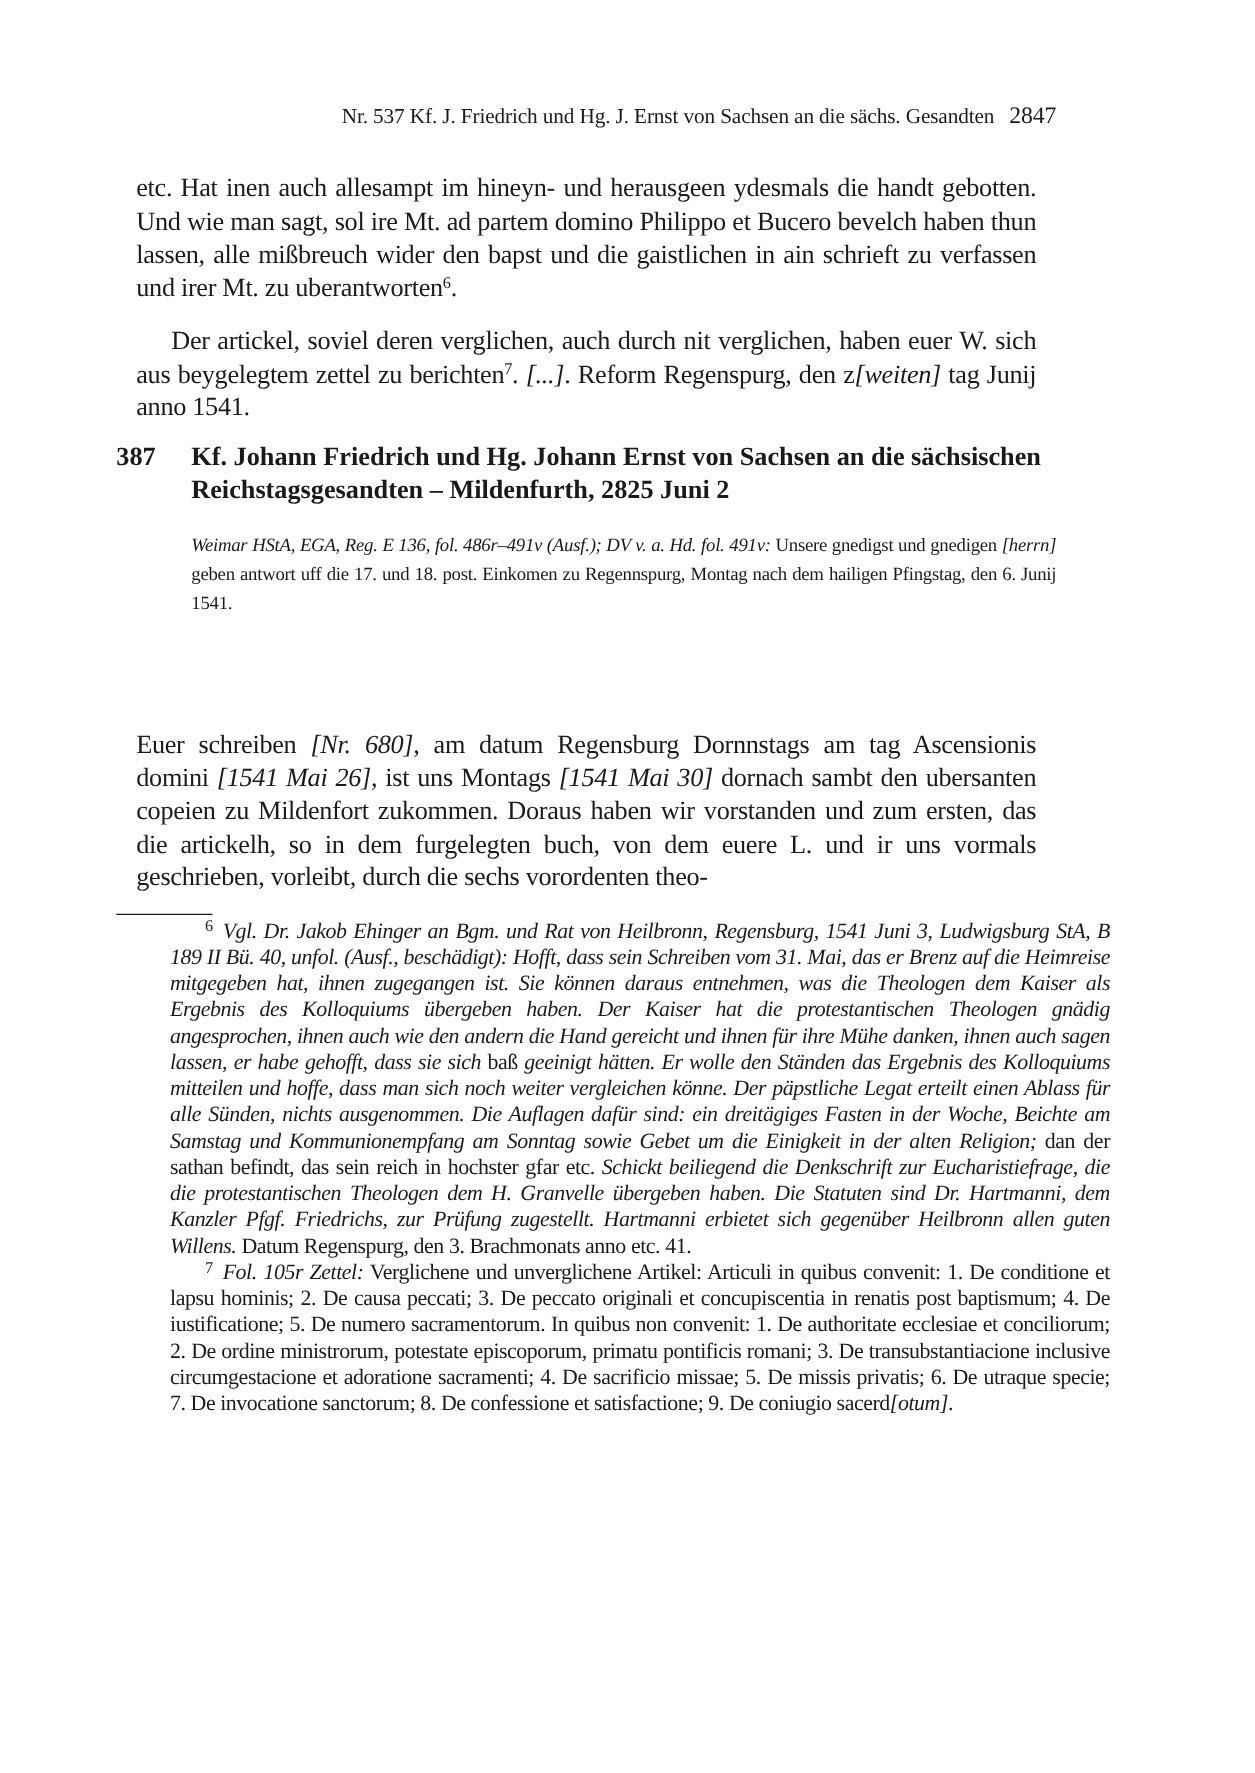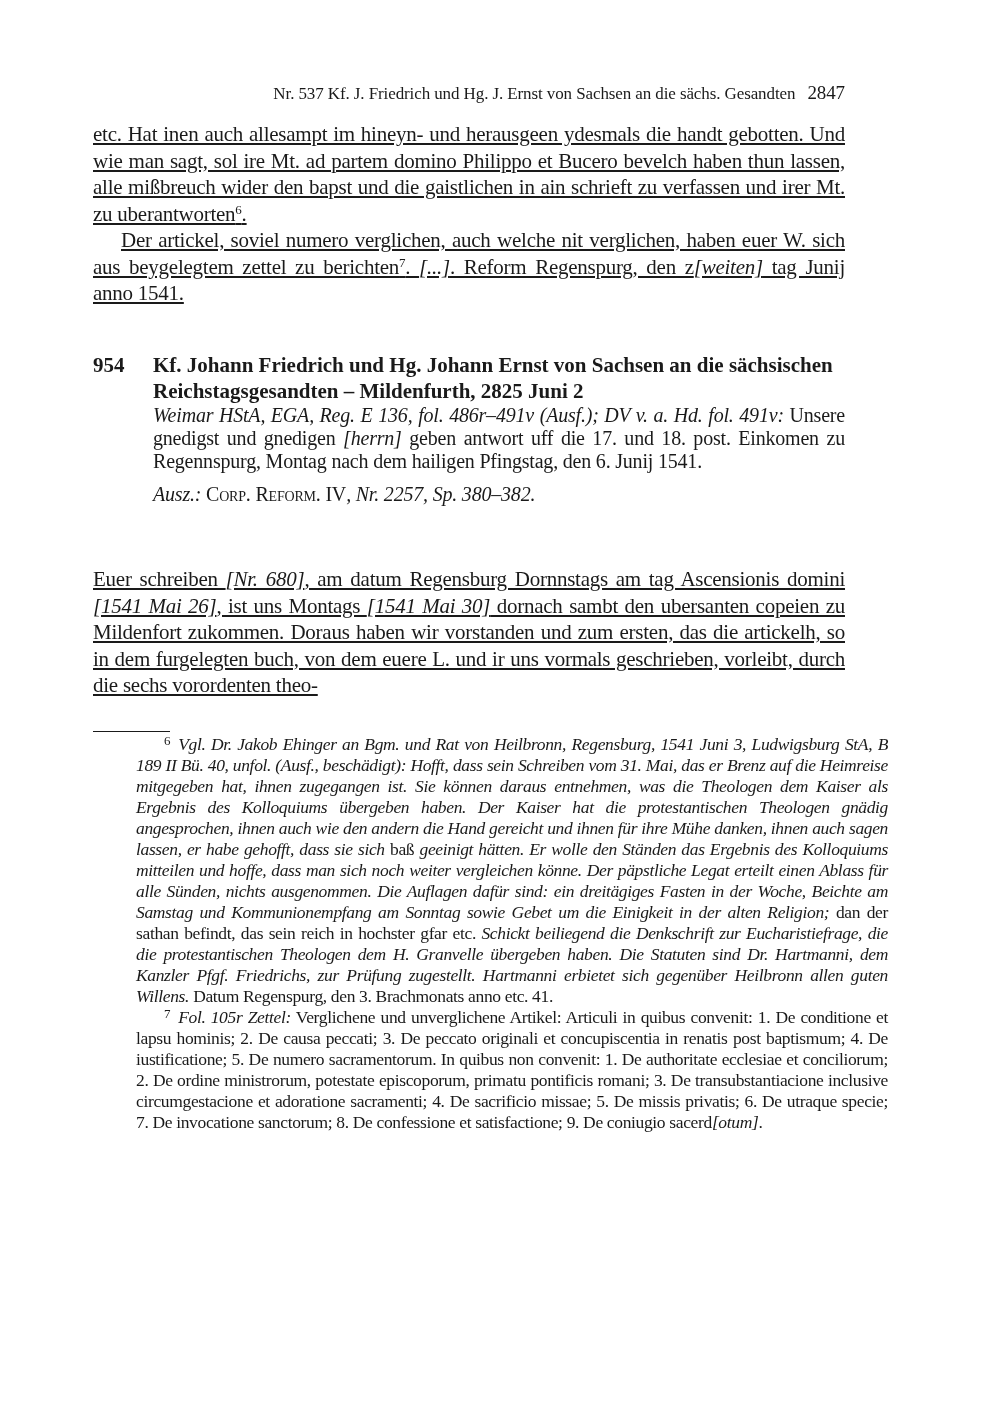--- a/index.html
+++ b/index.html
@@ -11,34 +11,34 @@
     .running-head {
       position: absolute; top: 82px; left: 0; width: 752px;
       font-size: 17px; text-align: right; letter-spacing: -0.1px;
     }
     .running-head .page-no { font-size: 19px; margin-left: 12px; margin-top: 27px; }
     .main-text {
       position: absolute; left: 0; width: 752px;
       font-size: 21px; line-height: 26.5px; text-align: justify;
       letter-spacing: -0.25px;
     }
-    .main-text p { margin: 0; text-decoration: underline; }
+    .main-text p { margin: 16px; }
     .main-text p.indent { text-indent: 28px; }
     .main-text sup { font-size: 13px; vertical-align: 7px; line-height: 0; }
     i, em { font-style: italic; }
     .doc-heading {
       position: absolute; top: 352px; left: 0; width: 752px;
       font-size: 21px; line-height: 26px; font-weight: bold;
       display: flex;
     }
     .doc-heading .num { width: 60px; flex: none; }
     .doc-heading .title { flex: 1; }
     .source-block {
-      position: absolute; top: 404px; left: 60px; width: 692px;
-      font-size: 20px; line-height: 23px; text-align: justify;
+      position: absolute; top: 426px; left: 60px; width: 692px;
+      font-size: 15px; line-height: 23px; text-align: justify;
       letter-spacing: -0.2px;
     }
     .source-block p { margin: 0; }
     .source-block p.aus { margin-top: 10px; }
     .sc { font-variant: small-caps; }
     .fn-rule {
       position: absolute; top: 731px; left: 0; width: 77px; height: 1px;
       background: #1a1a1a;
     }
     .footnotes {
@@ -54,31 +54,30 @@
 <body>
 
 <div class="page">
 
   <div class="running-head">
     <span>Nr. 537 Kf. J. Friedrich und Hg. J. Ernst von Sachsen an die sächs. Gesandten</span><span class="page-no">2847</span>
   </div>
 
   <div class="main-text" style="top:121px;">
     <p><span>etc. Hat inen auch allesampt im hineyn- und herausgeen ydesmals die handt gebotten. Und wie man sagt, sol ire Mt. ad partem domino Philippo et Bucero bevelch haben thun lassen, alle mißbreuch wider den bapst und die gaistlichen in ain schrieft zu verfassen und irer Mt. zu uberantworten</span><sup>6</sup><span>.</span></p>
-    <p class="indent"><span>Der artickel, soviel numero verglichen, auch welche nit verglichen, haben euer W. sich aus beygelegtem zettel zu berichten</span><sup>7</sup><span>. </span><i>[...]</i><span>. Reform Regenspurg, den z</span><i>[weiten]</i><span> tag Junij anno 1541.</span></p>
+    <p class="indent"><span>Der artickel, soviel deren verglichen, auch durch nit verglichen, haben euer W. sich aus beygelegtem zettel zu berichten</span><sup>7</sup><span>. </span><i>[...]</i><span>. Reform Regenspurg, den z</span><i>[weiten]</i><span> tag Junij anno 1541.</span></p>
   </div>
 
   <div class="doc-heading">
-    <span class="num">954</span>
+    <span class="num">387</span>
     <span class="title">Kf. Johann Friedrich und Hg. Johann Ernst von Sachsen an die sächsischen Reichstagsgesandten – Mildenfurth, 2825 Juni 2</span>
   </div>
 
   <div class="source-block">
     <p><i>Weimar HStA, EGA, Reg. E 136, fol. 486r–491v (Ausf.); DV v. a. Hd. fol. 491v:</i> <span>Unsere gnedigst und gnedigen </span><i>[herrn]</i><span> geben antwort uff die 17. und 18. post. Einkomen zu Regennspurg, Montag nach dem hailigen Pfingstag, den 6. Junij 1541.</span></p>
-    <p class="aus"><i>Ausz.:</i> <span class="sc">Corp. Reform. IV</span><i>, Nr. 2257, Sp. 380–382.</i></p>
   </div>
 
   <div class="main-text" style="top:566px;">
     <p><span>Euer schreiben </span><i>[Nr. 680]</i><span>, am datum Regensburg Dornnstags am tag Ascensionis domini </span><i>[1541 Mai 26]</i><span>, ist uns Montags </span><i>[1541 Mai 30]</i><span> dornach sambt den ubersanten copeien zu Mildenfort zukommen. Doraus haben wir vorstanden und zum ersten, das die artickelh, so in dem furgelegten buch, von dem euere L. und ir uns vormals geschrieben, vorleibt, durch die sechs vorordenten theo-</span></p>
   </div>
 
   <div class="fn-rule"></div>
 
   <div class="footnotes">
     <p><span class="fn-num">6</span><i>Vgl. Dr. Jakob Ehinger an Bgm. und Rat von Heilbronn, Regensburg, 1541 Juni 3, Ludwigsburg StA, B 189 II Bü. 40, unfol. (Ausf., beschädigt): Hofft, dass sein Schreiben vom 31. Mai, das er Brenz auf die Heimreise mitgegeben hat, ihnen zugegangen ist. Sie können daraus entnehmen, was die Theologen dem Kaiser als Ergebnis des Kolloquiums übergeben haben. Der Kaiser hat die protestantischen Theologen gnädig angesprochen, ihnen auch wie den andern die Hand gereicht und ihnen für ihre Mühe danken, ihnen auch sagen lassen, er habe gehofft, dass sie sich </i><span>baß</span><i> geeinigt hätten. Er wolle den Ständen das Ergebnis des Kolloquiums mitteilen und hoffe, dass man sich noch weiter vergleichen könne. Der päpstliche Legat erteilt einen Ablass für alle Sünden, nichts ausgenommen. Die Auflagen dafür sind: ein dreitägiges Fasten in der Woche, Beichte am Samstag und Kommunionempfang am Sonntag sowie Gebet um die Einigkeit in der alten Religion;</i><span> dan der sathan befindt, das sein reich in hochster gfar etc. </span><i>Schickt beiliegend die Denkschrift zur Eucharistiefrage, die die protestantischen Theologen dem H. Granvelle übergeben haben. Die Statuten sind Dr. Hartmanni, dem Kanzler Pfgf. Friedrichs, zur Prüfung zugestellt. Hartmanni erbietet sich gegenüber Heilbronn allen guten Willens.</i><span> Datum Regenspurg, den 3. Brachmonats anno etc. 41.</span></p>

